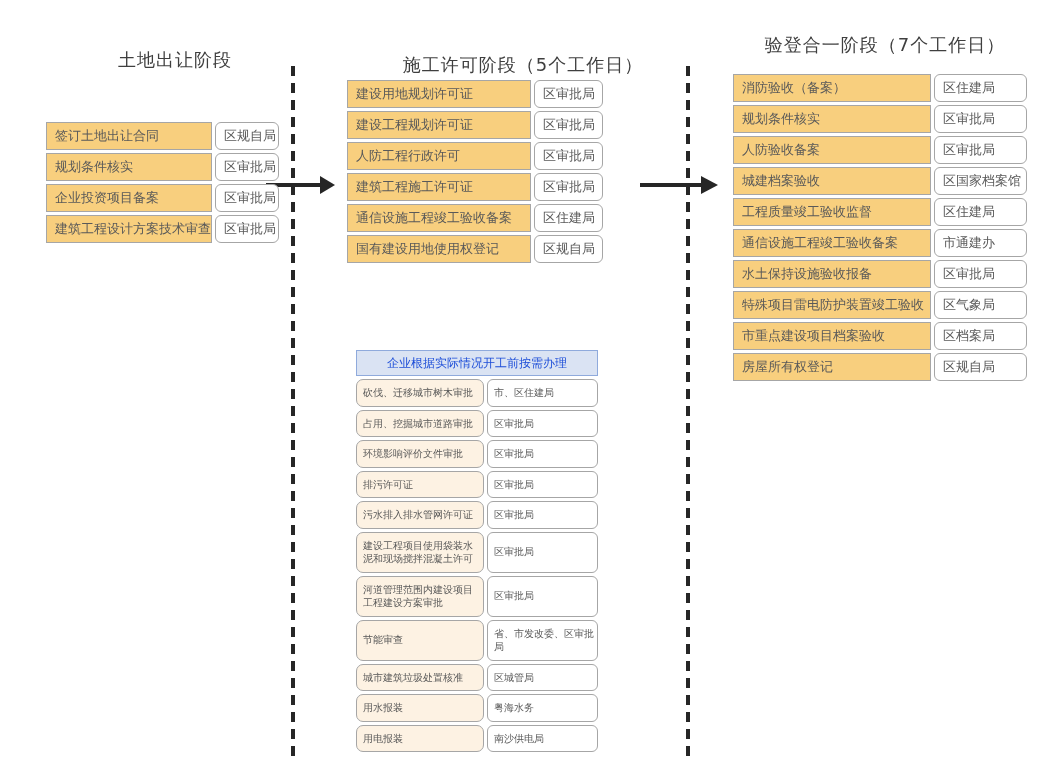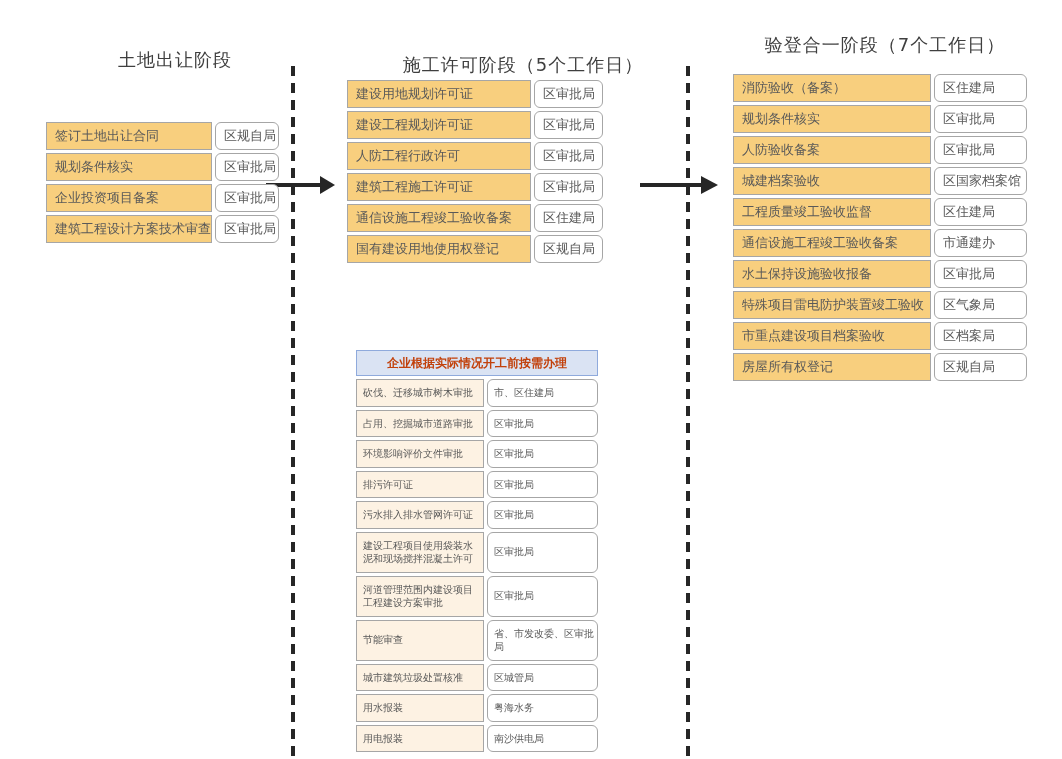--- a/index.html
+++ b/index.html
@@ -36,23 +36,23 @@
   #land-table col.c1{width:166px;}
   #permit-table{left:344px;top:77px;width:262px;}
   #permit-table col.c1{width:184px;}
   #accept-table{left:730px;top:71px;width:300px;}
   #accept-table col.c1{width:198px;}
 
   #optional-table{left:353px;top:347px;width:248px;}
   #optional-table col.c1{width:128px;}
   #optional-table td{font-size:10px;height:auto;padding:6px 3px 6px 6px;
     white-space:normal;line-height:1.35;}
-  #optional-table td.name-cell{background:#fdf2e3;}
+  #optional-table td.name-cell{background:#fdf2e3;border-radius:7px;}
   #optional-table td.optional-header{background:#dae3f3;border:1px solid #8faadc;
-    text-align:center;font-weight:bold;font-size:12px;color:#c2410c;padding:4px 20px;}
+    text-align:center;font-weight:normal;font-size:12px;color:#1d4ed8;padding:4px 20px;}
 </style>
 </head>
 <body>
 
 <div class="canvas">
 
 
   <div class="stage-header" id="stage-header-1">土地出让阶段</div>
   <div class="stage-header" id="stage-header-2">施工许可阶段（5个工作日）</div>
   <div class="stage-header" id="stage-header-3">验登合一阶段（7个工作日）</div>

